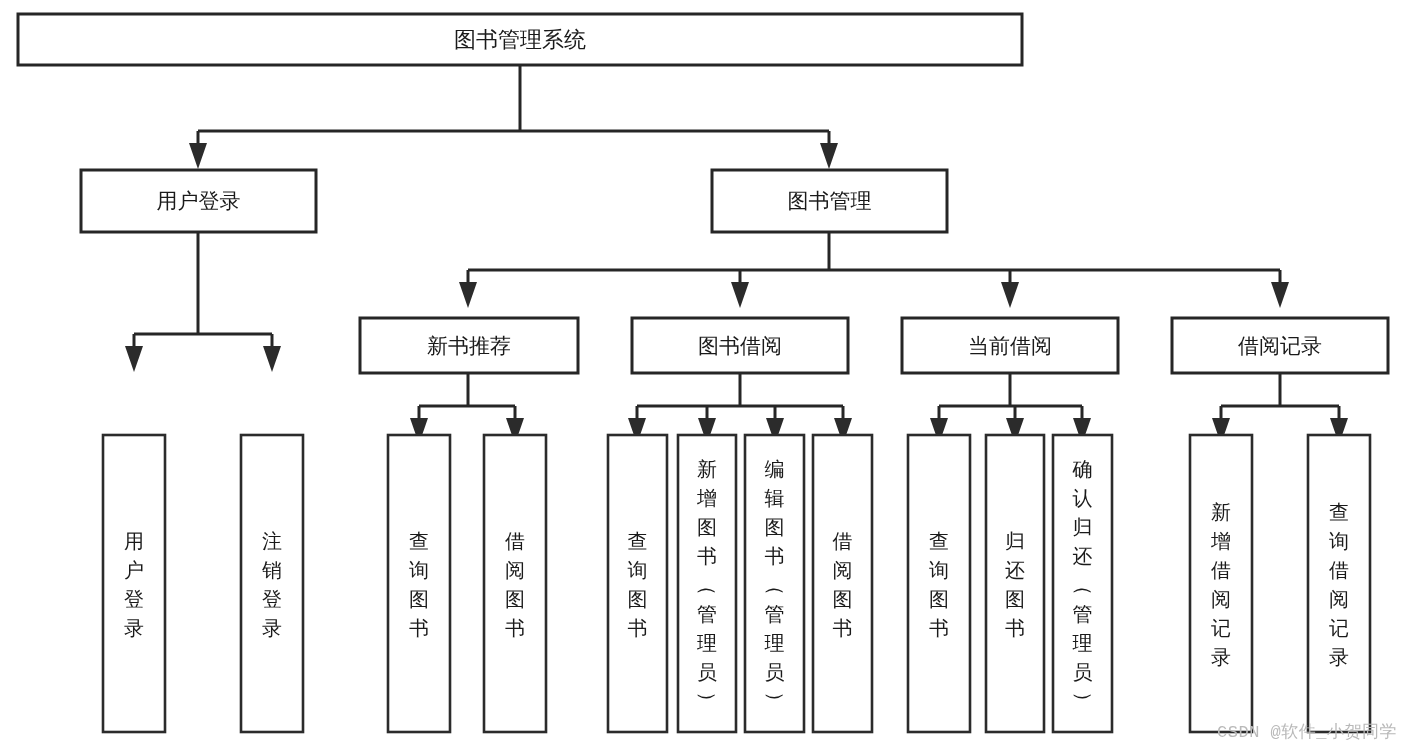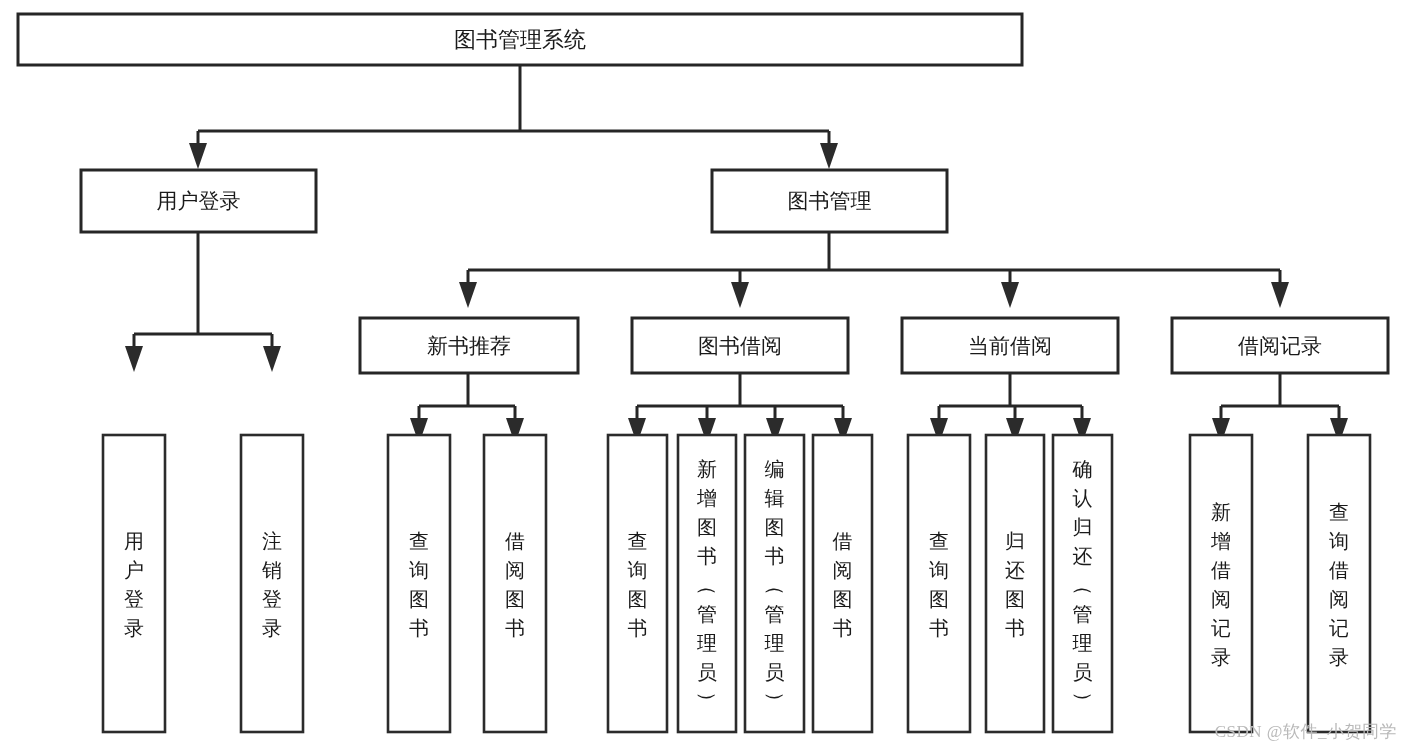--- a/index.html
+++ b/index.html
@@ -63,21 +63,21 @@
     font-family: "DejaVu Sans", "Liberation Sans", sans-serif;
     font-size: 20px;
     text-anchor: middle;
   }
   .watermark {
     position: absolute;
     right: 8px;
     bottom: 4px;
     color: #b9b9b9;
     font-size: 17px;
-    font-family: Liberation Serif, serif;
+    font-family: Liberation Mono, monospace;
     letter-spacing: 0.5px;
     white-space: nowrap;
     user-select: none;
   }
 </style>
 </head>
 <body>
 
 <div id="diagram-root">
   <svg class="diagram-canvas" viewBox="0 0 1405 747">

